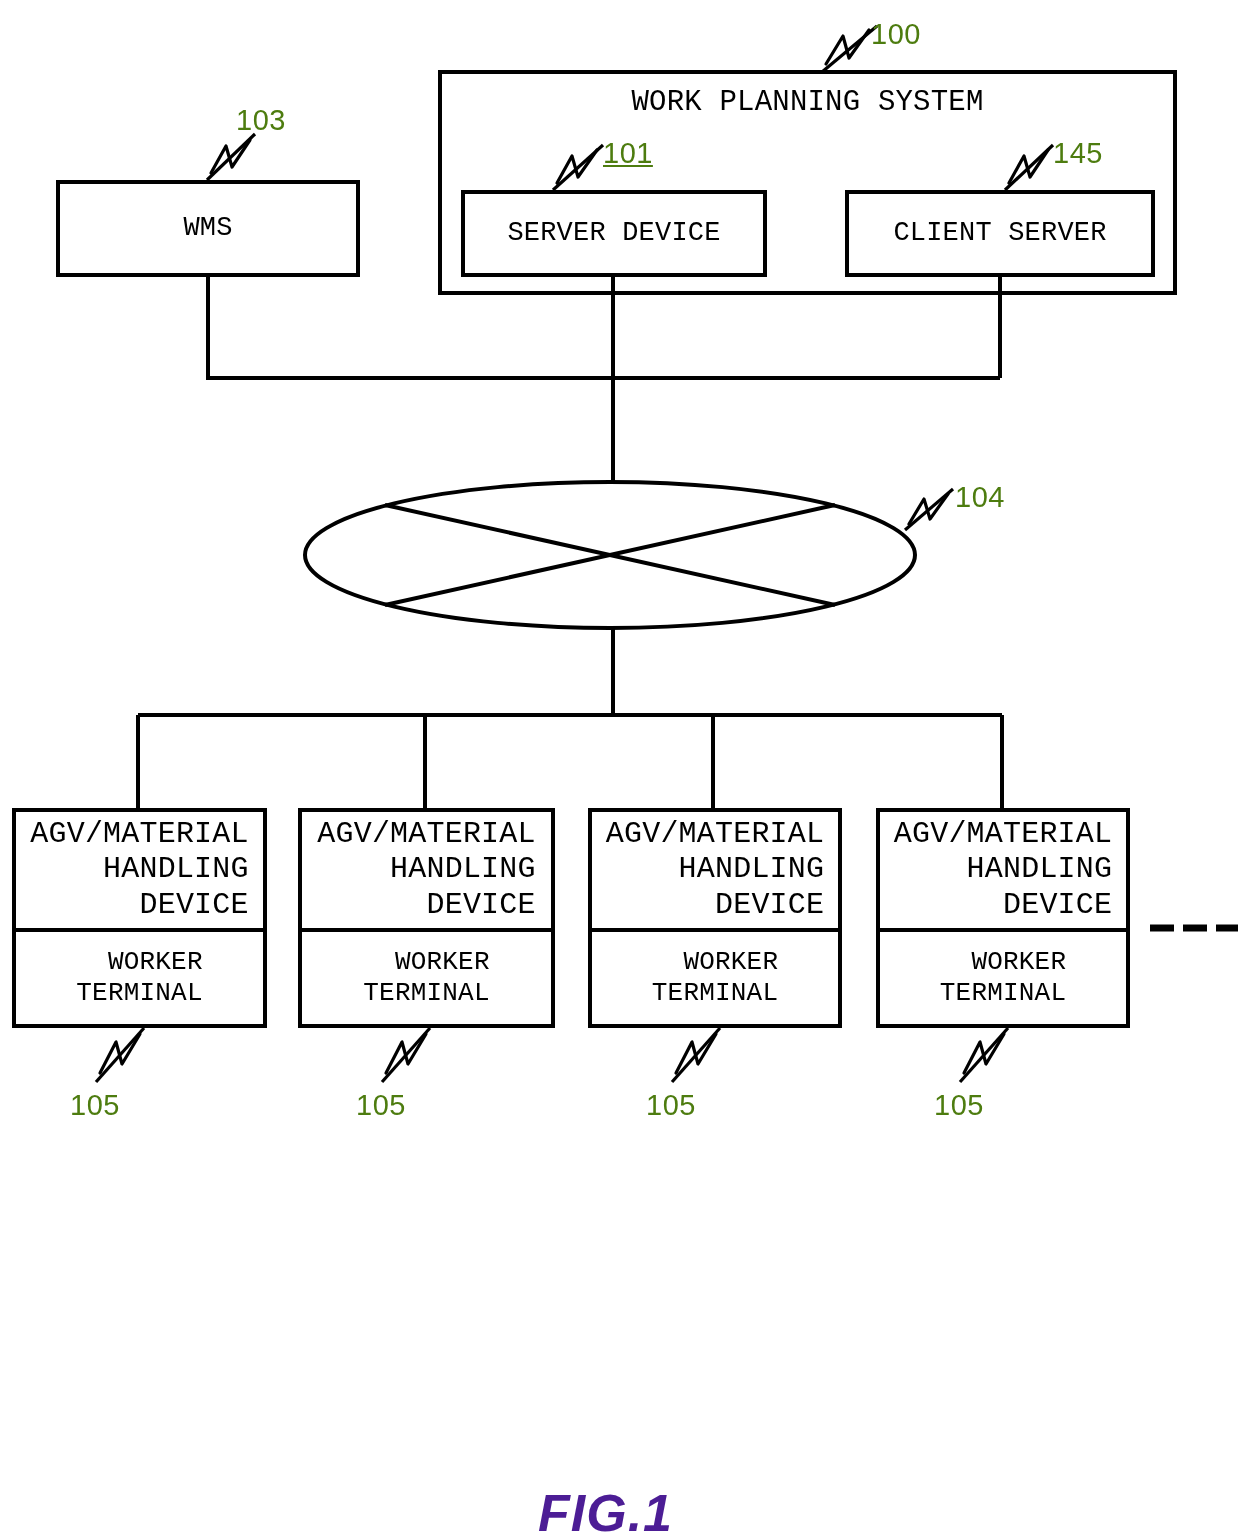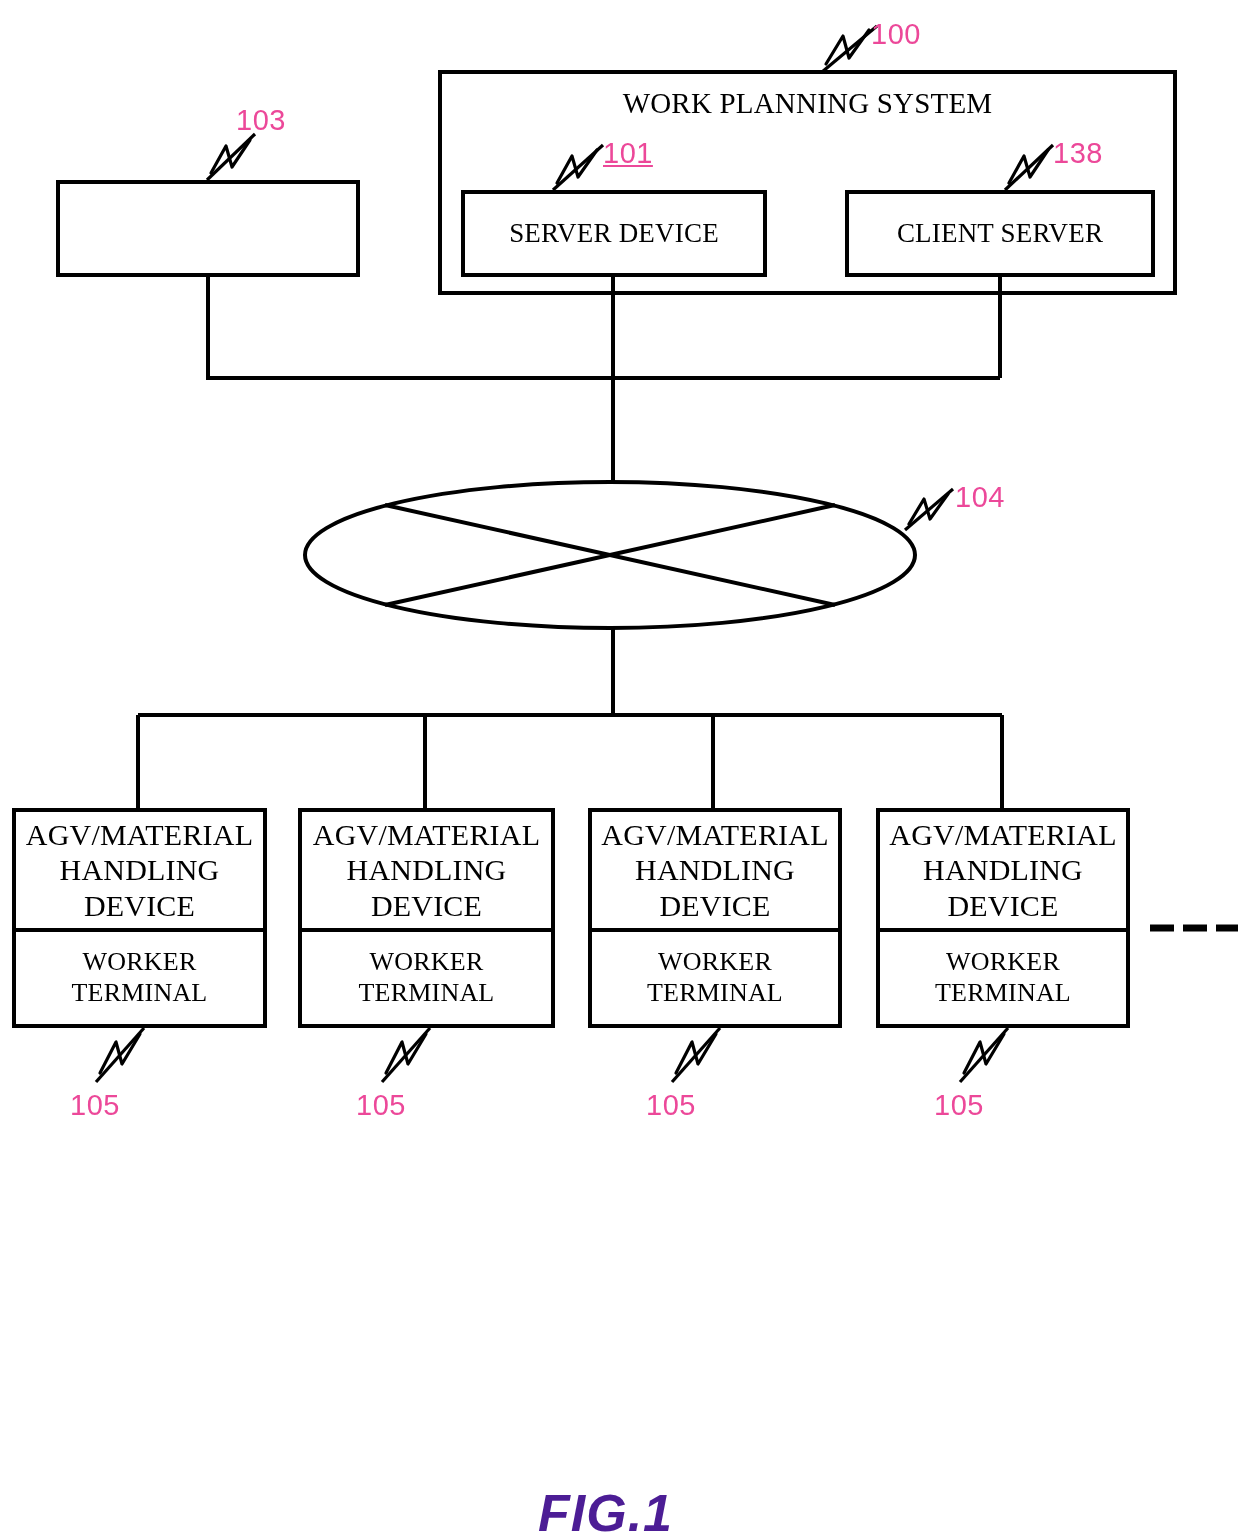--- a/index.html
+++ b/index.html
@@ -20,31 +20,31 @@
     left: 0;
     top: 0;
     width: 1240px;
     height: 1538px;
   }
   .box-label {
     position: absolute;
     display: flex;
     align-items: center;
     justify-content: center;
-    text-align: center;
+    text-align: right;
     color: #000000;
-    font-family: Liberation Serif, serif;
+    font-family: Liberation Mono, monospace;
     line-height: 1.18;
     letter-spacing: 0.2px;
     white-space: pre-line;
     pointer-events: none;
   }
   .ref-num {
     position: absolute;
-    color: #ec4899;
+    color: #4d7c0f;
     font-family: "Liberation Sans", sans-serif;
     font-size: 29px;
     letter-spacing: 0.5px;
     white-space: nowrap;
   }
   .fig-caption {
     position: absolute;
     color: #4c1d95;
     font-family: "Liberation Sans", sans-serif;
     font-style: italic;
@@ -155,20 +155,21 @@
     </g>
     <g>
       <path d="M 1008 1028 L 960 1082" fill="none" stroke="#000000" stroke-width="3.2"></path>
       <path d="M 1004 1034 L 986 1064 L 980 1042 L 964 1073" fill="none" stroke="#000000" stroke-width="3.2" stroke-linejoin="round" stroke-linecap="round"></path>
     </g>
 
   </svg>
 
   <div class="box-label t-wps">WORK PLANNING SYSTEM</div>
 
+  <div class="box-label t-wms">WMS</div>
 
   <div class="box-label t-srv">SERVER DEVICE</div>
 
   <div class="box-label t-cli">CLIENT SERVER</div>
 
   <div class="box-label t-dev" style="left:14px; top:810px; width:251px;">AGV/MATERIAL
 HANDLING
 DEVICE</div>
   <div class="box-label t-term" style="left:14px; top:930px; width:251px;">WORKER
 TERMINAL</div>
@@ -188,21 +189,21 @@
   <div class="box-label t-dev" style="left:878px; top:810px; width:250px;">AGV/MATERIAL
 HANDLING
 DEVICE</div>
   <div class="box-label t-term" style="left:878px; top:930px; width:250px;">WORKER
 TERMINAL</div>
 
   <div class="ref-num" style="left:871px; top:18px;">100</div>
 
   <div class="ref-num" style="left:603px; top:137px;text-decoration:underline;">101</div>
 
-  <div class="ref-num" style="left:1053px; top:137px;">138</div>
+  <div class="ref-num" style="left:1053px; top:137px;">145</div>
 
   <div class="ref-num" style="left:236px; top:104px;">103</div>
 
   <div class="ref-num" style="left:955px; top:481px;text-align:right;">104</div>
 
   <div class="ref-num" style="left:70px; top:1089px;">105</div>
   <div class="ref-num" style="left:356px; top:1089px;">105</div>
   <div class="ref-num" style="left:646px; top:1089px;">105</div>
   <div class="ref-num" style="left:934px; top:1089px;">105</div>
 

